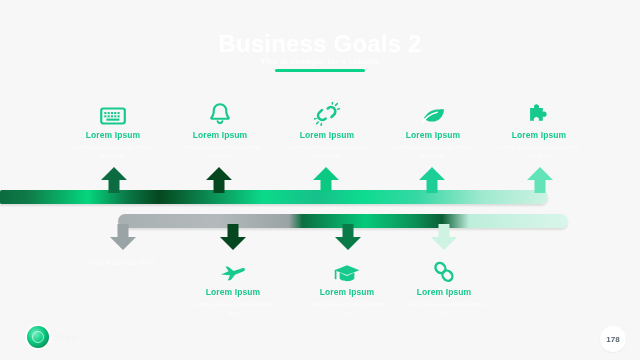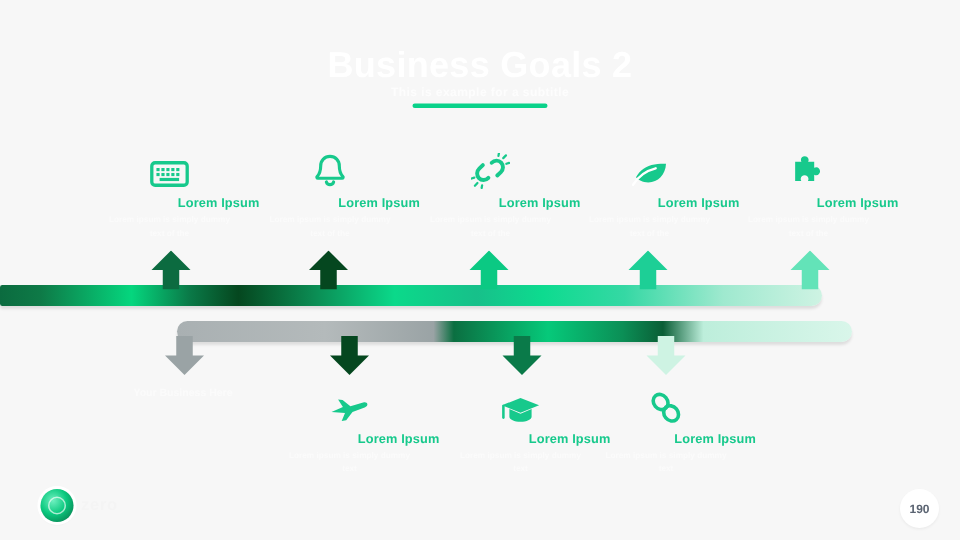--- a/index.html
+++ b/index.html
@@ -30,21 +30,20 @@
   
   .node{position:absolute;width:120px;text-align:center;}
   .node .ico{
     height:28px;display:flex;align-items:flex-end;justify-content:center;
     margin-bottom:4px;
   }
   .node .ico svg{display:block;}
   .node .lbl{
     font-size:8.5px;font-weight:700;color:#17c98c;letter-spacing:.1px;
     margin-bottom:3px;
-    text-align:right;
   }
   .node .desc{
     font-size:5.5px;line-height:1.55;color:#fbfbfb;font-weight:600;
     padding:0 18px;
   }
 
   .top-node{top:98px;}
   .bot-node{top:255px;}
 
   
@@ -263,15 +262,15 @@
       </svg>
     </div>
     <div class="lbl">Lorem Ipsum</div>
     <div class="desc">Lorem ipsum is simply dummy text</div>
   </div>
 
   <div class="logo">
     <div class="logo-mark"></div>
     <div class="logo-text">zero</div>
   </div>
-  <div class="page-badge">190</div>
+  <div class="page-badge">178</div>
 
 </div>
 
 </body></html>

